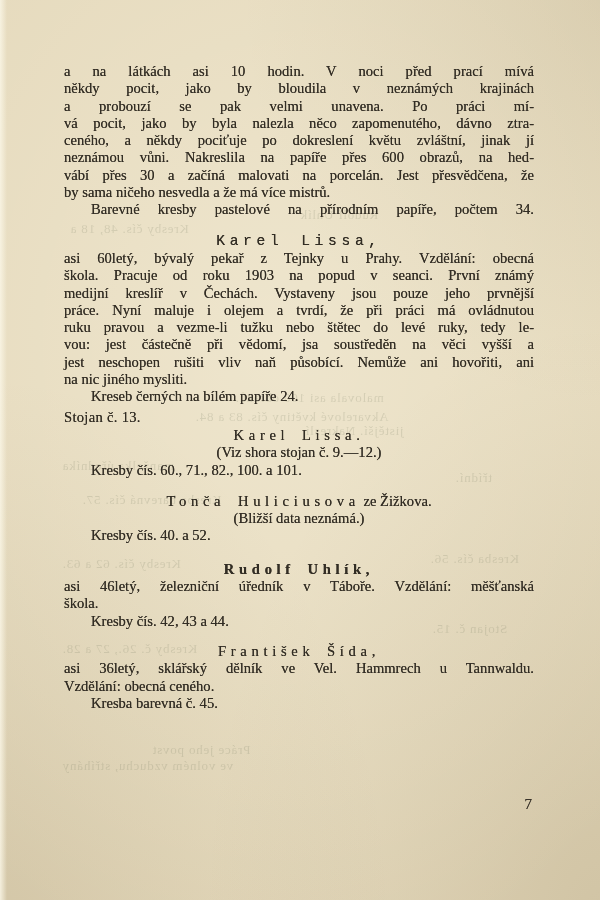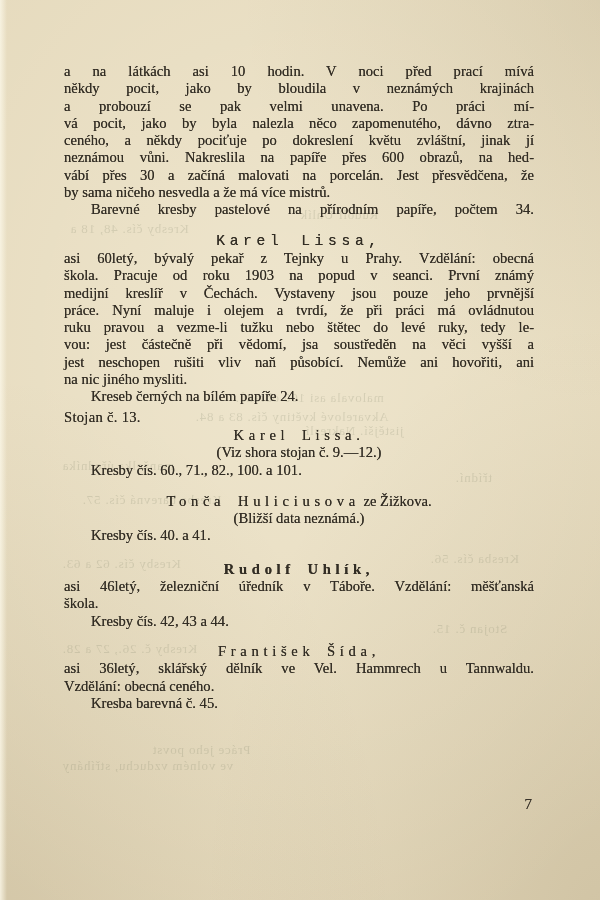--- a/index.html
+++ b/index.html
@@ -118,21 +118,21 @@
       </div>
       <div class="note">(Viz shora stojan č. 9.—12.)</div>
       <div class="credit">Kresby čís. 60., 71., 82., 100. a 101.</div>
     </div>
 
     <div class="entry">
       <div class="heading mt-cat2">
         <span class="sp">Tonča Huliciusova</span><span> ze Žižkova.</span>
       </div>
       <div class="note">(Bližší data neznámá.)</div>
-      <div class="credit">Kresby čís. 40. a 41.</div>
+      <div class="credit">Kresby čís. 40. a 52.</div>
     </div>
 
     <div class="entry">
       <div class="heading mt-uhlik">
         <span class="sp">Rudolf Uhlík,</span>
       </div>
       <div class="para">
           <div class="tline j">asi 46letý, železniční úředník v Táboře. Vzdělání: měšťanská</div>
           <div class="tline">škola.</div>
         </div>

